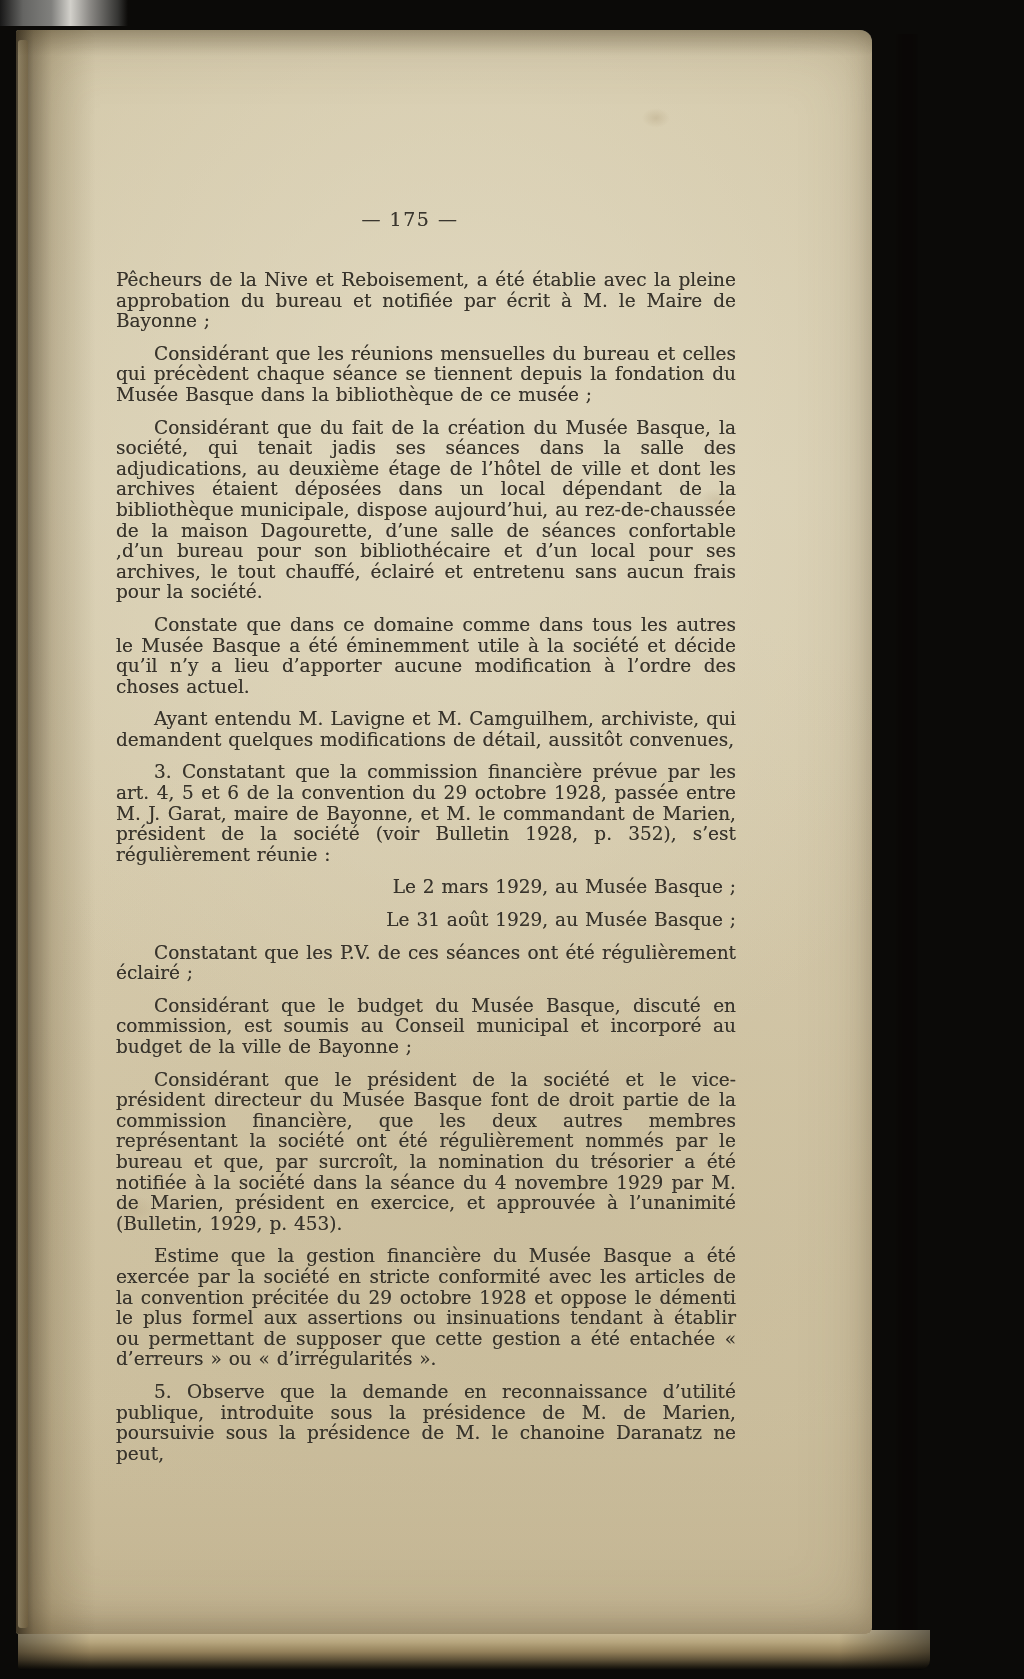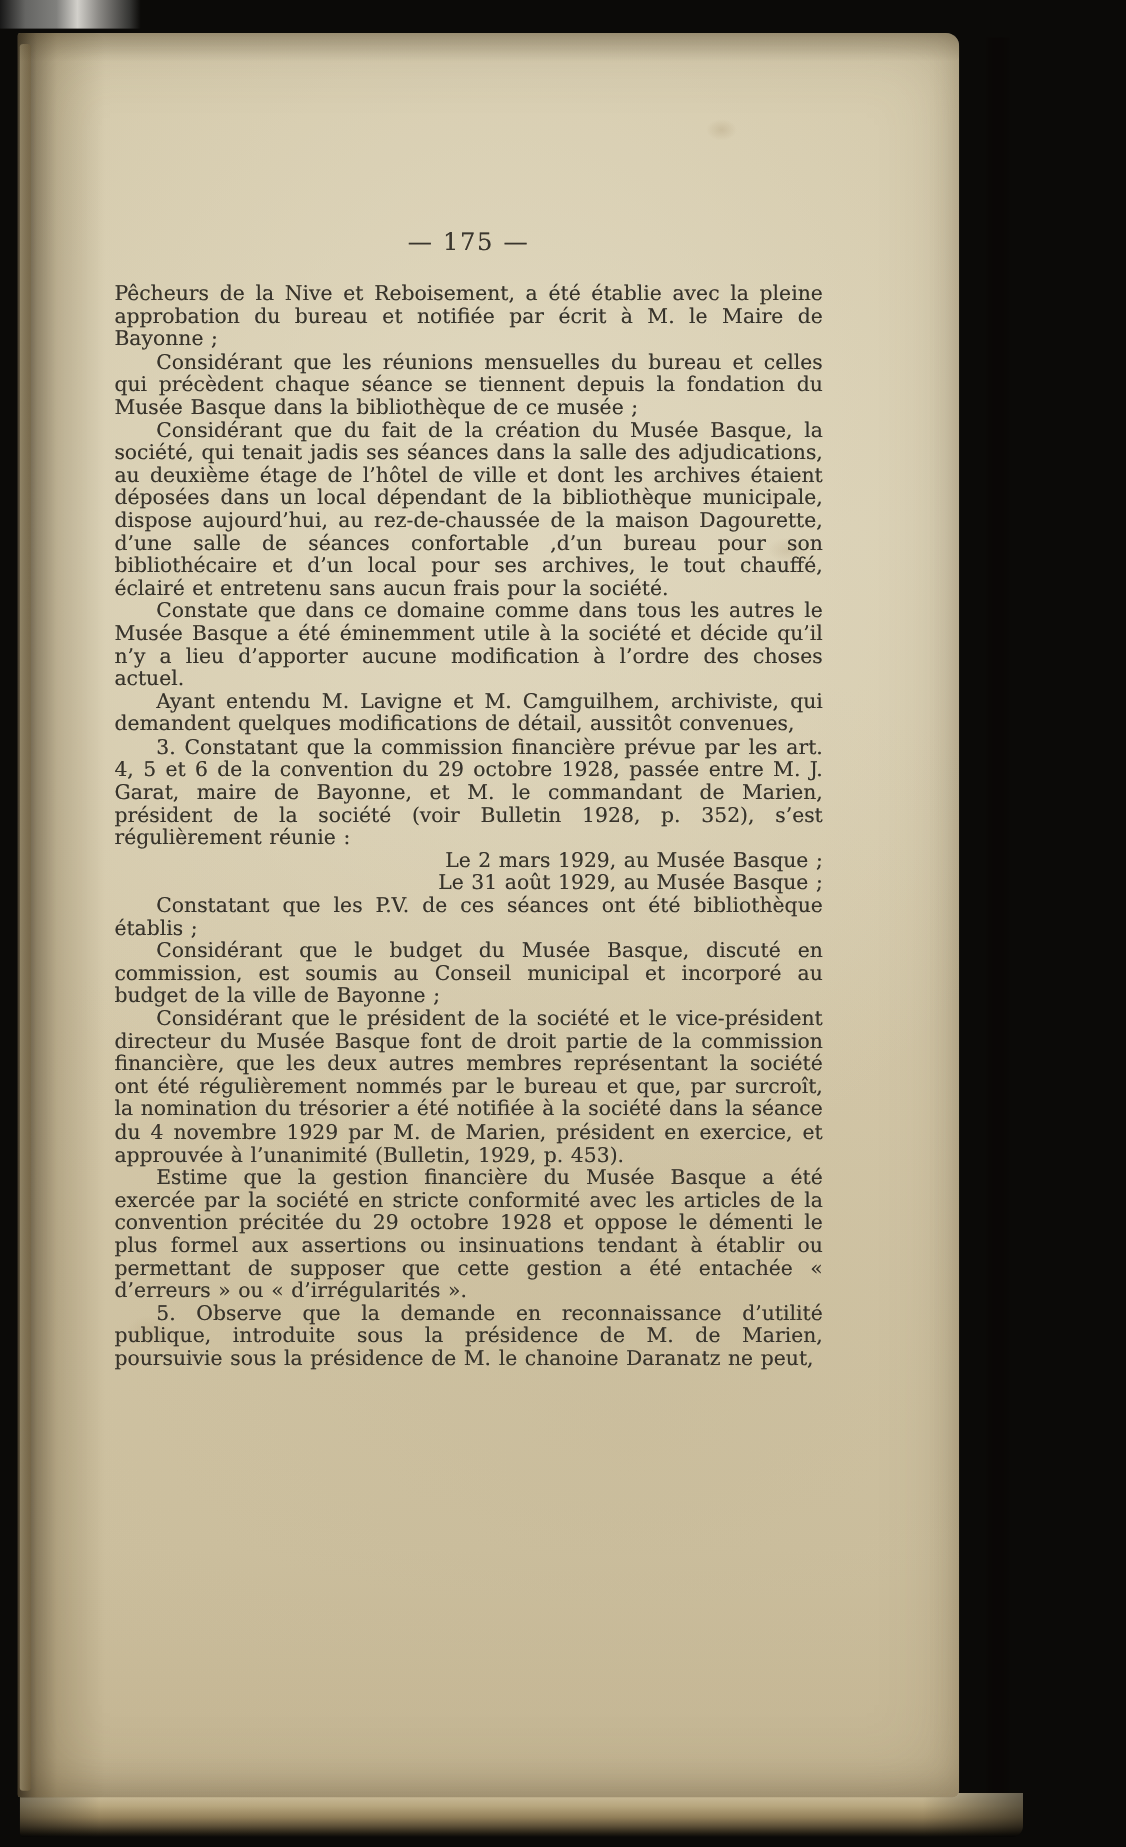--- a/index.html
+++ b/index.html
@@ -98,44 +98,44 @@
   
   .page-top-shade {
     position: absolute;
     left: 0; right: 0; top: 0;
     height: 26px;
     border-radius: inherit;
     background: linear-gradient(180deg, rgba(60,48,24,0.28), rgba(0,0,0,0));
   }
   .page-number {
     position: absolute;
-    left: 88px;
+    left: 72px;
     top: 178px;
     width: 644px;
     text-align: center;
-    font-size: 22px;
+    font-size: 19px;
     letter-spacing: 1.5px;
     color: #3a362e;
     text-shadow: 0 0 0.6px rgba(52,48,40,0.55);
   }
   .text-block {
     position: absolute;
     left: 88px;
     top: 228px;
     width: 644px;
     color: #37332b;
     font-size: 18.5px;
     line-height: 20.6px;
     text-align: justify;
     word-spacing: 1px;
     text-shadow: 0 0 0.6px rgba(52,48,40,0.5);
     hyphens: auto;
   }
   .text-block p {
-    margin: 0;
+    margin: 12px;
   }
   .text-block p.indent {
     text-indent: 38px;
   }
   .text-block p.date-line {
     text-align: right;
   }
 </style>
 </head>
 <body>
@@ -159,21 +159,21 @@
 
     <div class="text-block">
       <p>Pêcheurs de la Nive et Reboisement, a été établie avec la pleine approbation du bureau et notifiée par écrit à M. le Maire de Bayonne ;</p>
       <p class="indent">Considérant que les réunions mensuelles du bureau et celles qui précèdent chaque séance se tiennent depuis la fondation du Musée Basque dans la bibliothèque de ce musée ;</p>
       <p class="indent">Considérant que du fait de la création du Musée Basque, la société, qui tenait jadis ses séances dans la salle des adjudications, au deuxième étage de l’hôtel de ville et dont les archives étaient déposées dans un local dépendant de la bibliothèque municipale, dispose aujourd’hui, au rez-de-chaussée de la maison Dagourette, d’une salle de séances confortable ,d’un bureau pour son bibliothécaire et d’un local pour ses archives, le tout chauffé, éclairé et entretenu sans aucun frais pour la société.</p>
       <p class="indent">Constate que dans ce domaine comme dans tous les autres le Musée Basque a été éminemment utile à la société et décide qu’il n’y a lieu d’apporter aucune modification à l’ordre des choses actuel.</p>
       <p class="indent">Ayant entendu M. Lavigne et M. Camguilhem, archiviste, qui demandent quelques modifications de détail, aussitôt convenues,</p>
       <p class="indent">3. Constatant que la commission financière prévue par les art. 4, 5 et 6 de la convention du 29 octobre 1928, passée entre M. J. Garat, maire de Bayonne, et M. le commandant de Marien, président de la société (voir Bulletin 1928, p. 352), s’est régulièrement réunie :</p>
       <p class="indent date-line">Le 2 mars 1929, au Musée Basque ;</p>
       <p class="indent date-line">Le 31 août 1929, au Musée Basque ;</p>
-      <p class="indent">Constatant que les P.V. de ces séances ont été bibliothèque établis ;</p>
+      <p class="indent">Constatant que les P.V. de ces séances ont été régulièrement éclairé ;</p>
       <p class="indent">Considérant que le budget du Musée Basque, discuté en commission, est soumis au Conseil municipal et incorporé au budget de la ville de Bayonne ;</p>
       <p class="indent">Considérant que le président de la société et le vice-président directeur du Musée Basque font de droit partie de la commission financière, que les deux autres membres représentant la société ont été régulièrement nommés par le bureau et que, par surcroît, la nomination du trésorier a été notifiée à la société dans la séance du 4 novembre 1929 par M. de Marien, président en exercice, et approuvée à l’unanimité (Bulletin, 1929, p. 453).</p>
       <p class="indent">Estime que la gestion financière du Musée Basque a été exercée par la société en stricte conformité avec les articles de la convention précitée du 29 octobre 1928 et oppose le démenti le plus formel aux assertions ou insinuations tendant à établir ou permettant de supposer que cette gestion a été entachée « d’erreurs » ou « d’irrégularités ».</p>
       <p class="indent">5. Observe que la demande en reconnaissance d’utilité publique, introduite sous la présidence de M. de Marien, poursuivie sous la présidence de M. le chanoine Daranatz ne peut,</p>
     </div>
   </div>
 
 </div>
 
 </body></html>

